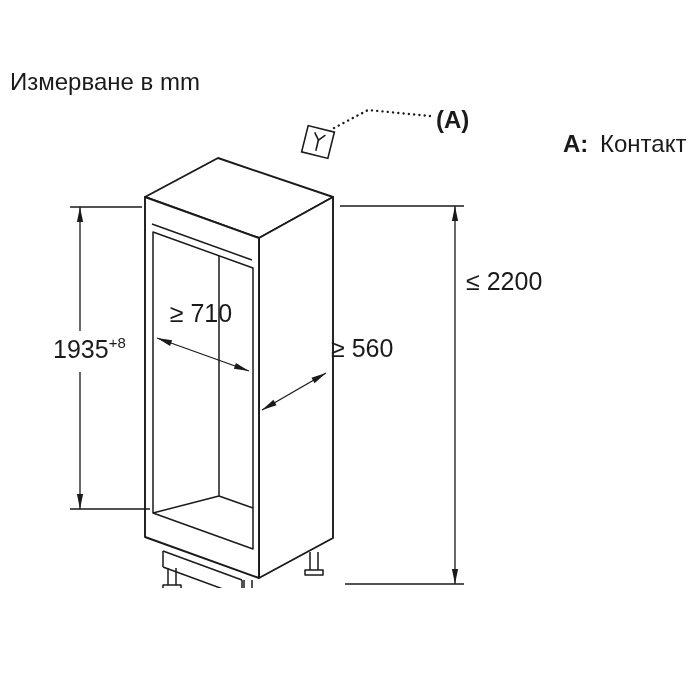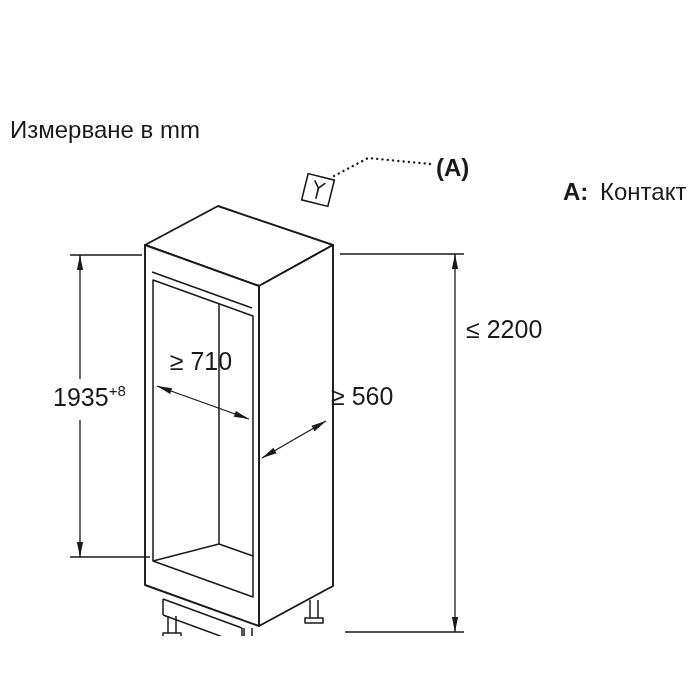--- a/index.html
+++ b/index.html
@@ -2,21 +2,20 @@
 <html><head>
 <meta charset="utf-8">
 <style>
   html,body{margin:0;padding:0;background:#ffffff;}
   .stage{
     position:relative;
     width:700px;height:588px;
     background:#ffffff;
     font-family:"Liberation Sans", sans-serif;
     overflow:hidden;
-    margin-top:48px;
   }
   svg text{fill:#1a1a1a;}
   .t-title{font-size:24px;}
   .t-dim{font-size:25px;}
   .t-sup{font-size:15px;}
   .t-bold{font-weight:bold;}
 </style>
 </head>
 <body>
 

